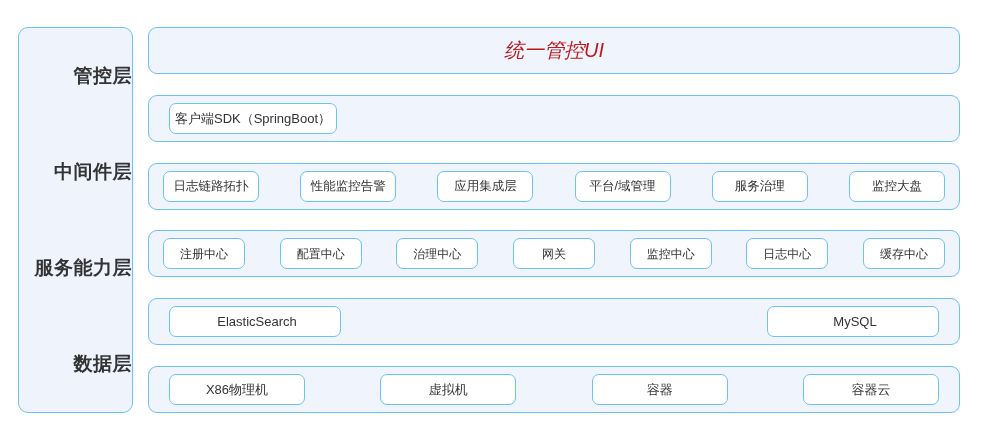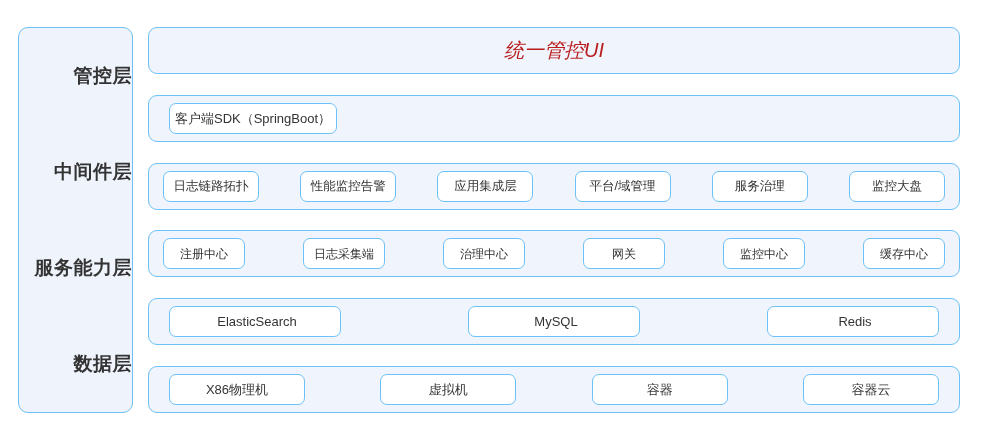--- a/index.html
+++ b/index.html
@@ -162,33 +162,33 @@
         <div class="chip">应用集成层</div>
         <div class="chip">平台/域管理</div>
         <div class="chip">服务治理</div>
         <div class="chip">监控大盘</div>
       </div>
     </div>
 
     <div class="layer row-mw">
       <div class="chips pad-even">
         <div class="chip">注册中心</div>
-        <div class="chip">日志采集端</div>
+        <div class="chip">配置中心</div>
         <div class="chip">治理中心</div>
         <div class="chip">网关</div>
         <div class="chip">监控中心</div>
+        <div class="chip">日志中心</div>
         <div class="chip">缓存中心</div>
       </div>
     </div>
 
     <div class="layer row-data">
       <div class="chips pad-spread">
         <div class="chip">ElasticSearch</div>
         <div class="chip">MySQL</div>
-        <div class="chip">Redis</div>
       </div>
     </div>
 
     <div class="layer row-infra">
       <div class="chips pad-spread">
         <div class="chip">X86物理机</div>
         <div class="chip">虚拟机</div>
         <div class="chip">容器</div>
         <div class="chip">容器云</div>
       </div>

